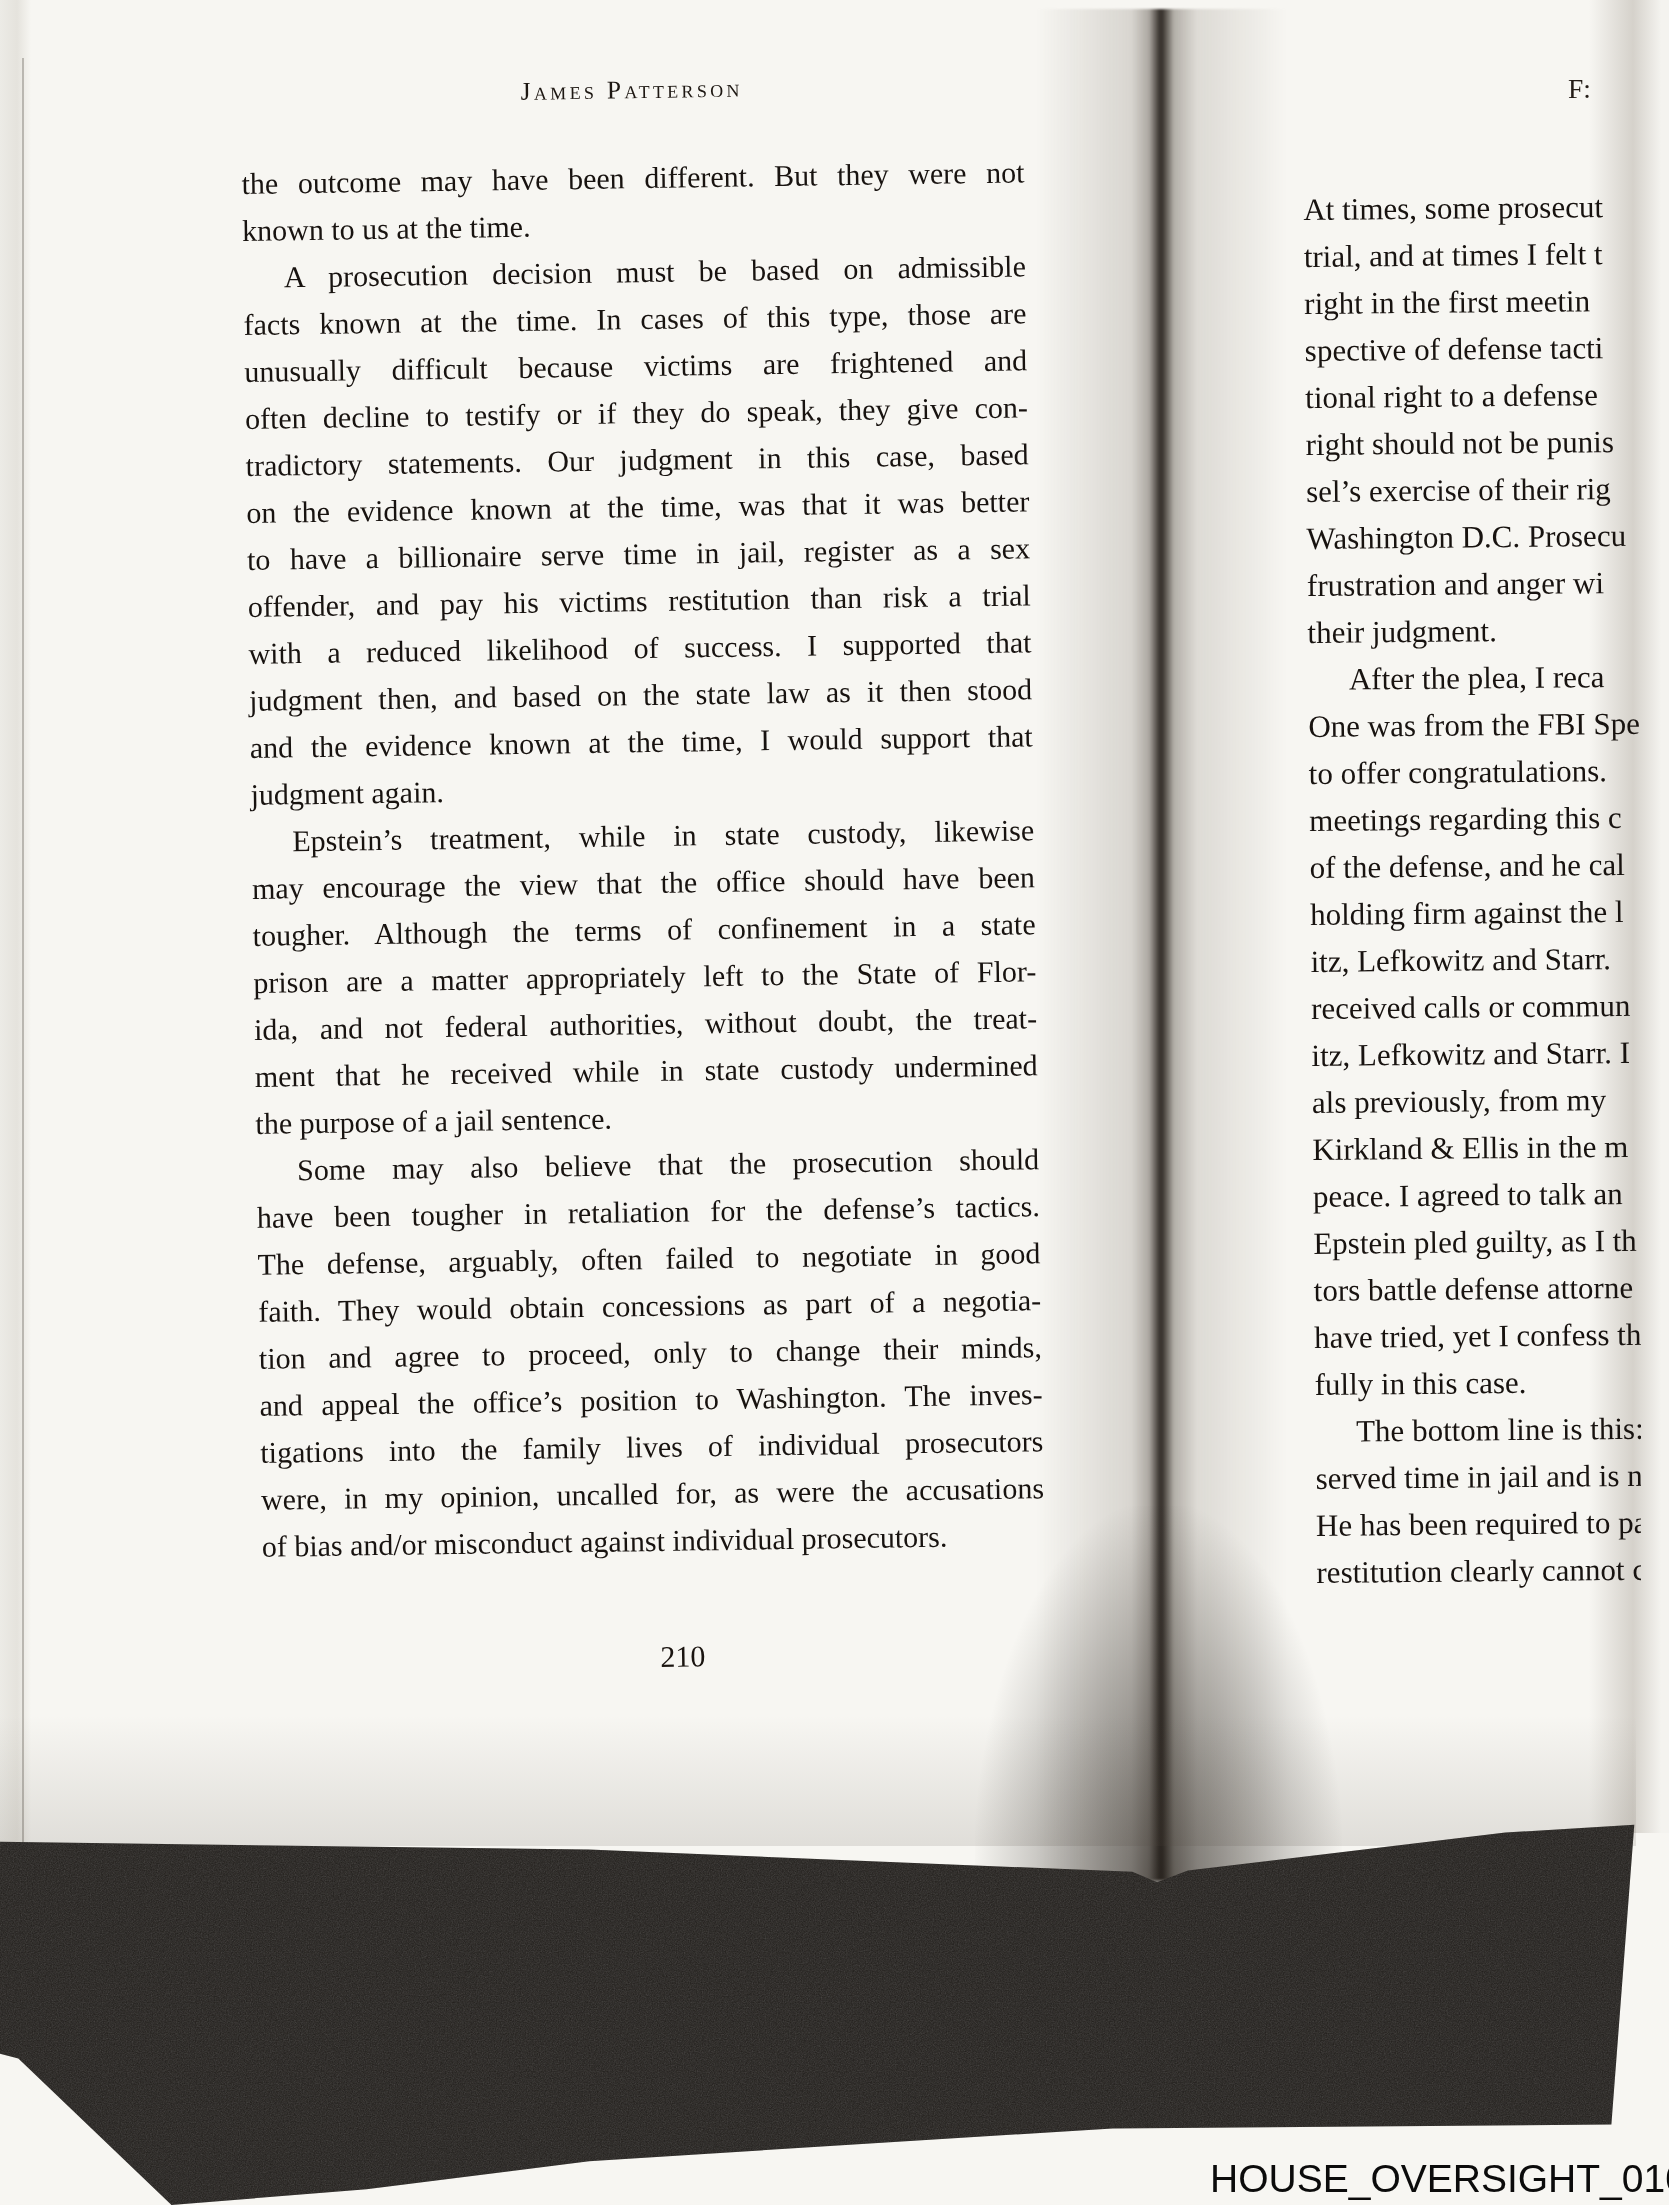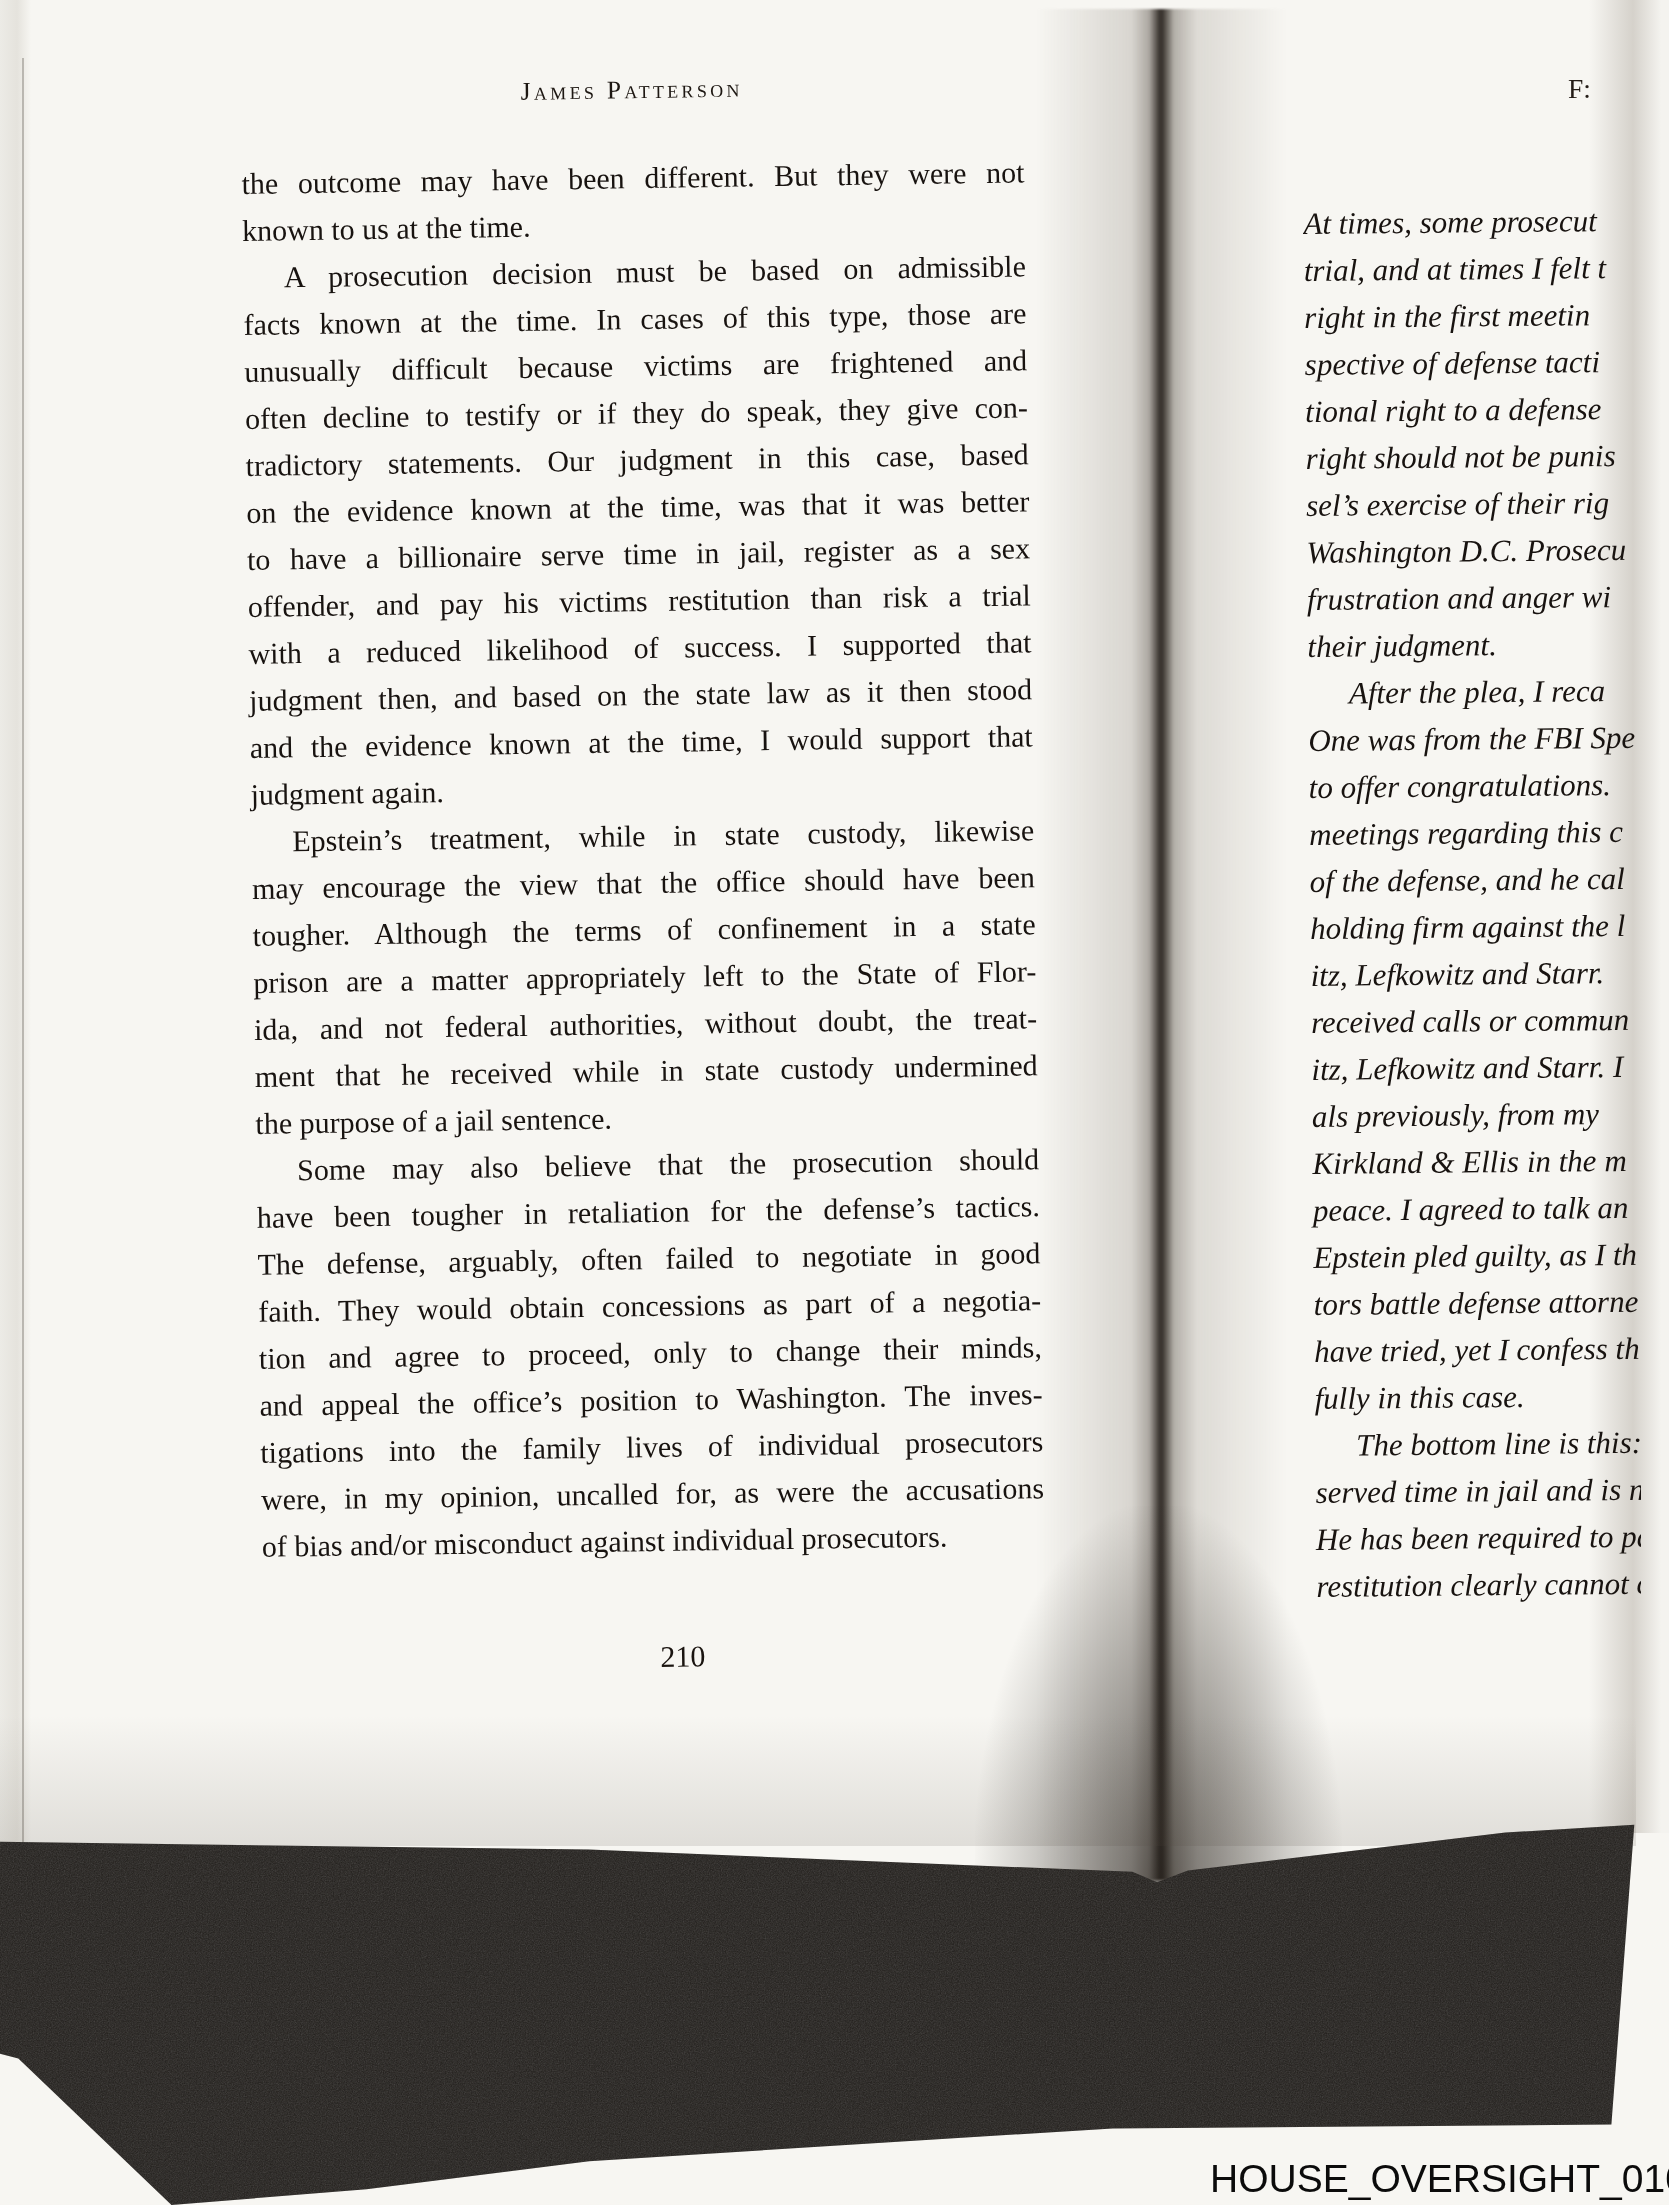--- a/index.html
+++ b/index.html
@@ -70,22 +70,22 @@
   .lp-pagenum{
     margin-top:76px;text-align:center;text-indent:56px;
     font-size:30px;color:#1a1410;
   }
   
   .rp-header{
     position:absolute;left:1568px;top:73px;
     font-size:27.5px;color:#241d17;z-index:3;
   }
   .right-clip{
-    position:absolute;left:1303px;top:186px;width:338px;height:1460px;
-    overflow:hidden;z-index:3;font-style:italic;
+    position:absolute;left:1303px;top:172px;width:338px;height:1460px;
+    overflow:hidden;z-index:3;
   }
   .right-rot{
     transform:rotate(-0.55deg);transform-origin:0 0;
     padding-top:14.4px;
   }
   .right-rot .text-line{
     text-align:left;text-align-last:left;white-space:nowrap;
     font-size:31px;line-height:47px;height:47px;
   }
   

